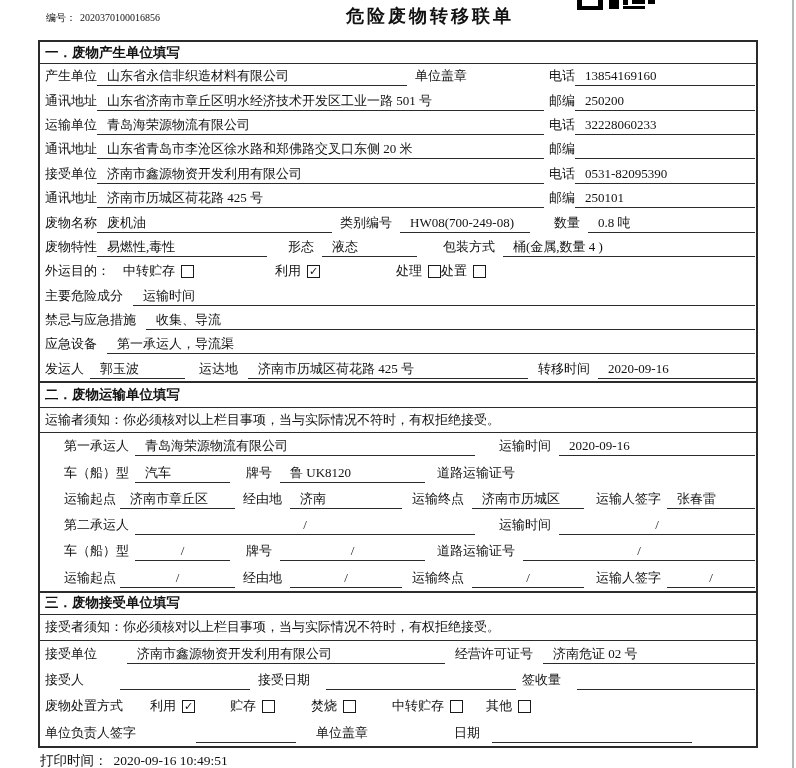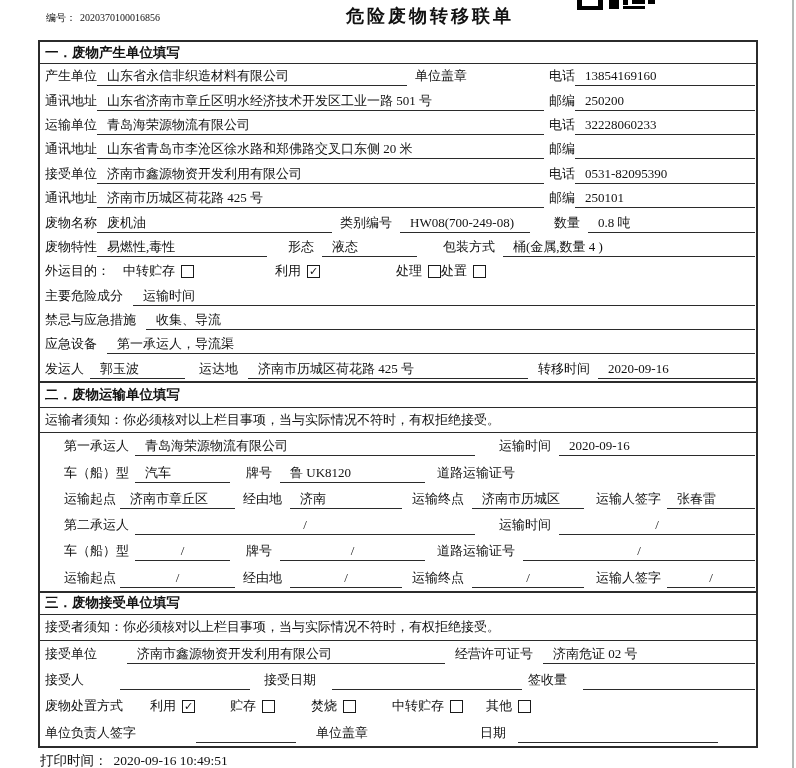--- a/index.html
+++ b/index.html
@@ -235,21 +235,21 @@
   <div class="row h3">
     <span class="lbl">接受单位</span>
     <span class="f" style="width:318px;margin-left:30px">济南市鑫源物资开发利用有限公司</span>
     <span class="lbl" style="margin-left:10px">经营许可证号</span>
     <span class="f fx" style="margin-left:10px">济南危证 02 号</span>
   </div>
 
   <div class="row h3">
     <span class="lbl">接受人</span>
     <span class="f" style="width:130px;margin-left:36px"></span>
-    <span class="lbl" style="margin-left:14px">接受日期</span>
+    <span class="lbl" style="margin-left:8px">接受日期</span>
     <span class="f" style="width:190px;margin-left:16px"></span>
     <span class="lbl" style="margin-left:6px">签收量</span>
     <span class="f fx" style="margin-left:16px"></span>
   </div>
 
   <div class="row h3">
     <span class="lbl">废物处置方式</span>
     <span class="lbl" style="margin-left:27px">利用</span>
     <span class="cb">✓</span>
     <span class="lbl" style="margin-left:35px">贮存</span>
@@ -259,21 +259,21 @@
     <span class="lbl" style="margin-left:36px">中转贮存</span>
     <span class="cb"></span>
     <span class="lbl" style="margin-left:23px">其他</span>
     <span class="cb"></span>
   </div>
 
   <div class="row h3">
     <span class="lbl">单位负责人签字</span>
     <span class="f" style="width:100px;margin-left:60px"></span>
     <span class="lbl" style="margin-left:20px">单位盖章</span>
-    <span class="lbl" style="margin-left:112px">日期</span>
+    <span class="lbl" style="margin-left:86px">日期</span>
     <span class="f" style="width:200px;margin-left:12px"></span>
   </div>
 
 </div>
 
 <div class="print-time">
   <span>打印时间：</span><span class="pt-val">2020-09-16 10:49:51</span>
 </div>
 
 <div class="edge-line"></div>

